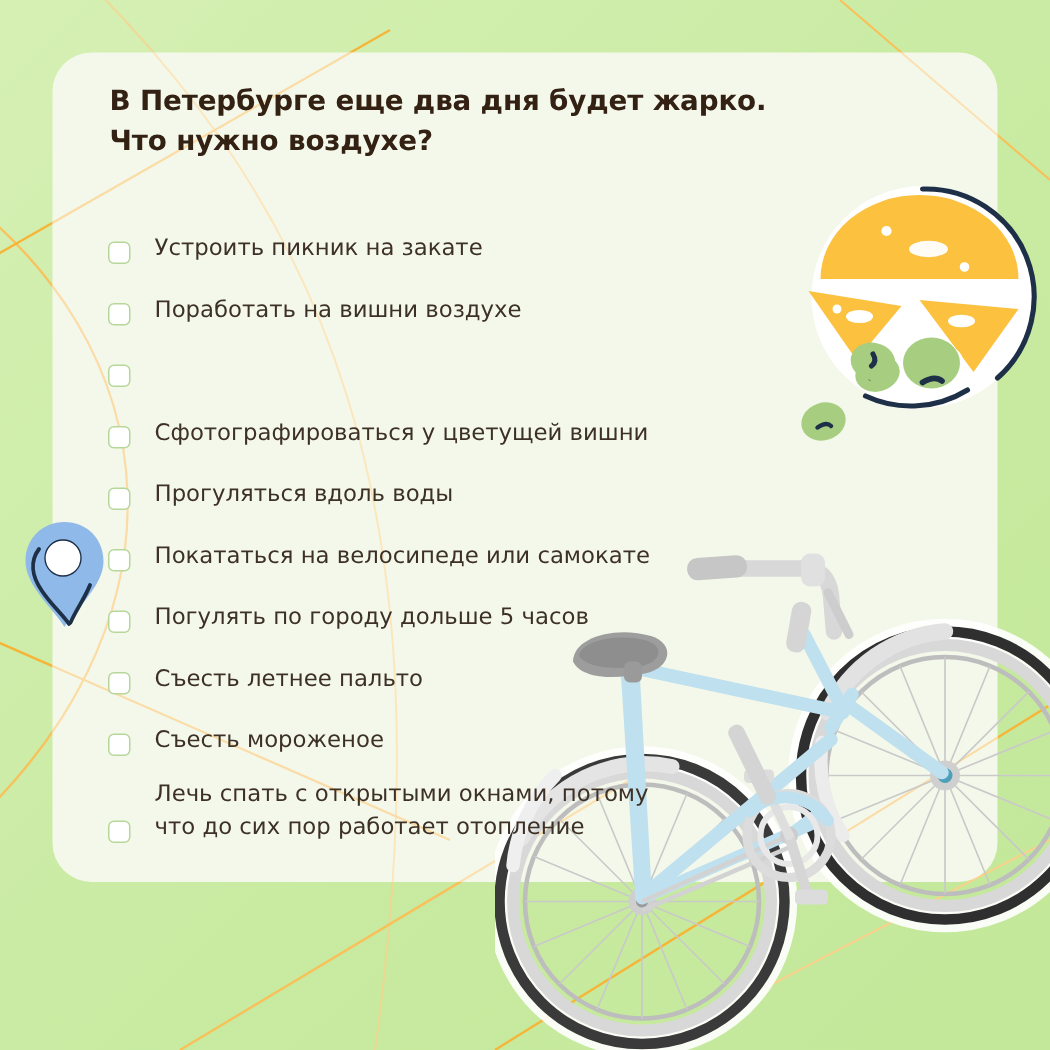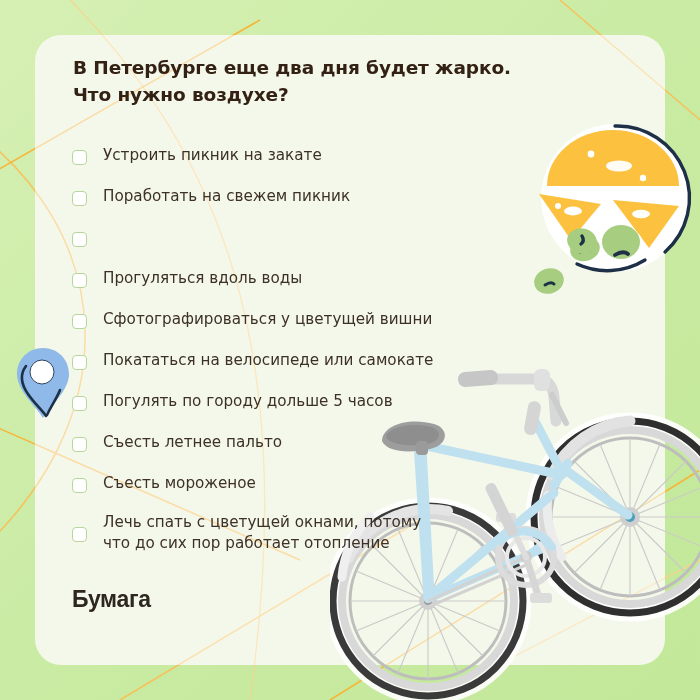--- a/index.html
+++ b/index.html
@@ -30,21 +30,21 @@
     height: 700px;
     pointer-events: none;
   }
 
   
   #card {
     position: absolute;
     left: 35px;
     top: 35px;
     width: 630px;
-    height: 630px;
+    height: 553px;
     border-radius: 26px;
     background: #f4f8ea;
     overflow: hidden;
   }
 
   #card-inner-deco {
     position: absolute;
     inset: 0;
     width: 630px;
     height: 630px;
@@ -72,21 +72,21 @@
   
   .checklist {
     position: absolute;
     left: 37px;
     top: 100px;
     width: 500px;
     z-index: 6;
   }
   .check-row {
     display: flex;
-    align-items: center;
+    align-items: flex-end;
     height: 41px;
   }
   .check-row.tall {
     height: 58px;
   }
   .checkbox {
     flex: 0 0 auto;
     width: 15px;
     height: 15px;
     margin-top: 3px;
@@ -195,52 +195,52 @@
       <div class="title-line">Что нужно воздухе?</div>
     </div>
 
     <div class="checklist" id="checklist">
         <div class="check-row">
           <div class="checkbox"></div>
           <div class="check-label">Устроить пикник на закате</div>
         </div>
         <div class="check-row">
           <div class="checkbox"></div>
-          <div class="check-label">Поработать на свежем пикник</div>
-        </div>
-        <div class="check-row">
-          <div class="checkbox"></div>
+          <div class="check-label">Поработать на вишни воздухе</div>
+        </div>
+        <div class="check-row">
+          <div class="checkbox"></div>
+        </div>
+        <div class="check-row">
+          <div class="checkbox"></div>
+          <div class="check-label">Сфотографироваться у цветущей вишни</div>
         </div>
         <div class="check-row">
           <div class="checkbox"></div>
           <div class="check-label">Прогуляться вдоль воды</div>
         </div>
         <div class="check-row">
           <div class="checkbox"></div>
-          <div class="check-label">Сфотографироваться у цветущей вишни</div>
-        </div>
-        <div class="check-row">
-          <div class="checkbox"></div>
           <div class="check-label">Покататься на велосипеде или самокате</div>
         </div>
         <div class="check-row">
           <div class="checkbox"></div>
           <div class="check-label">Погулять по городу дольше 5 часов</div>
         </div>
         <div class="check-row">
           <div class="checkbox"></div>
           <div class="check-label">Съесть летнее пальто</div>
         </div>
         <div class="check-row">
           <div class="checkbox"></div>
           <div class="check-label">Съесть мороженое</div>
         </div>
         <div class="check-row tall">
           <div class="checkbox"></div>
-          <div class="check-label">Лечь спать с цветущей окнами, потому
+          <div class="check-label">Лечь спать с открытыми окнами, потому
 что до сих пор работает отопление</div>
         </div>
       </div>
 
     <div class="logo">Бумага</div>
 
     <svg class="illo" id="olives-illo" viewBox="0 0 130 80" xmlns="http://www.w3.org/2000/svg">
       <ellipse cx="24" cy="60" rx="15" ry="12.5" fill="#a7ce80" transform="rotate(-18 24 60)"></ellipse>
       <path d="M20 64 q6 -4 9 -1" stroke="#1e3048" stroke-width="3" fill="none" stroke-linecap="round"></path>
       <ellipse cx="57" cy="20" rx="15" ry="12.5" fill="#a7ce80" transform="rotate(12 57 20)"></ellipse>

